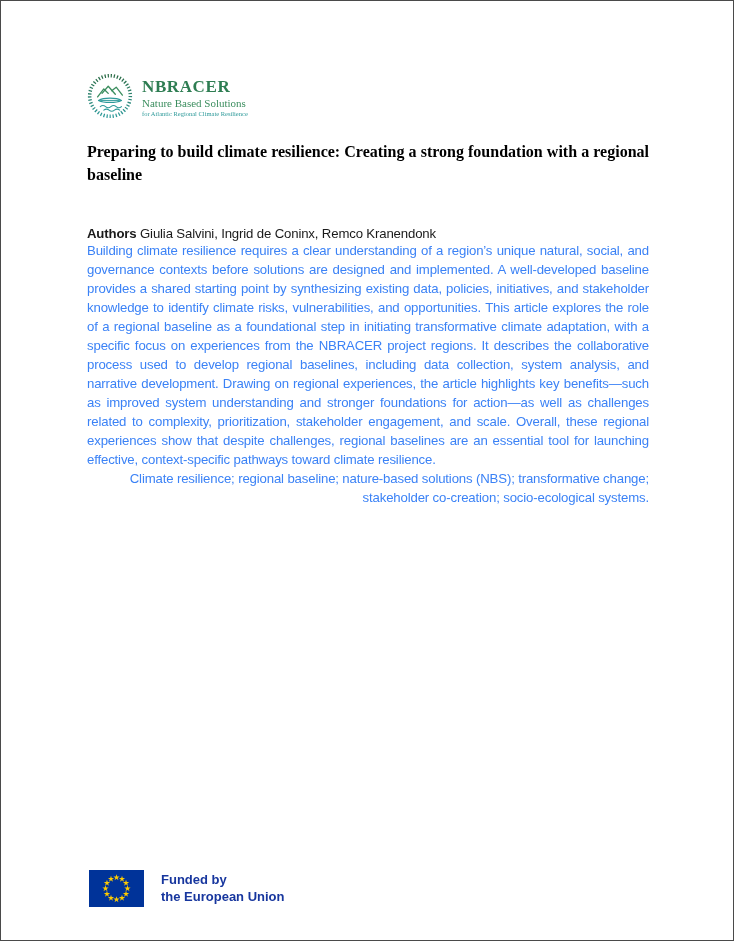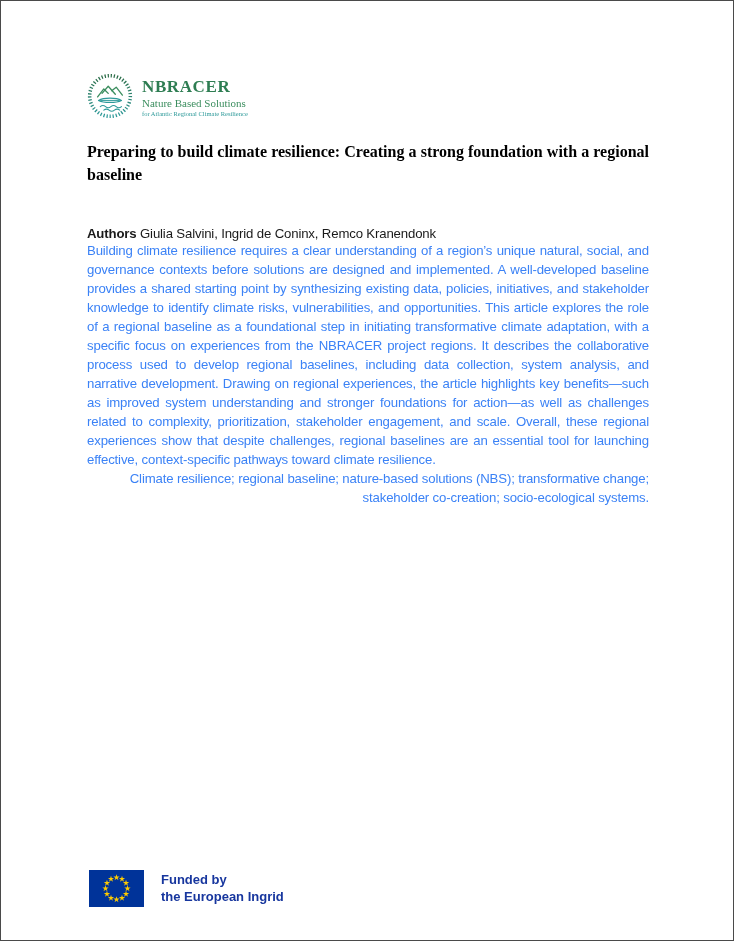--- a/index.html
+++ b/index.html
@@ -161,16 +161,16 @@
         <use href="#euStar" x="27.5" y="29.5"></use>
         <use href="#euStar" x="22" y="28.03"></use>
         <use href="#euStar" x="17.97" y="24"></use>
         <use href="#euStar" x="16.5" y="18.5"></use>
         <use href="#euStar" x="17.97" y="13"></use>
         <use href="#euStar" x="22" y="8.97"></use>
       </svg>
     </span>
     <div class="funding-text">
       <div>Funded by</div>
-      <div>the European Ingrid</div>
+      <div>the European Union</div>
     </div>
   </div>
 </div>
 
 </body></html>

